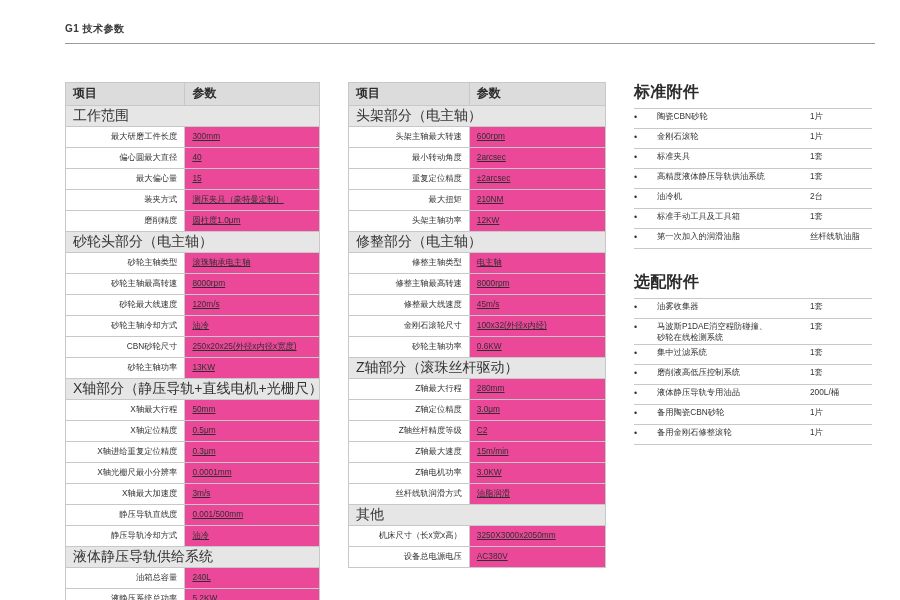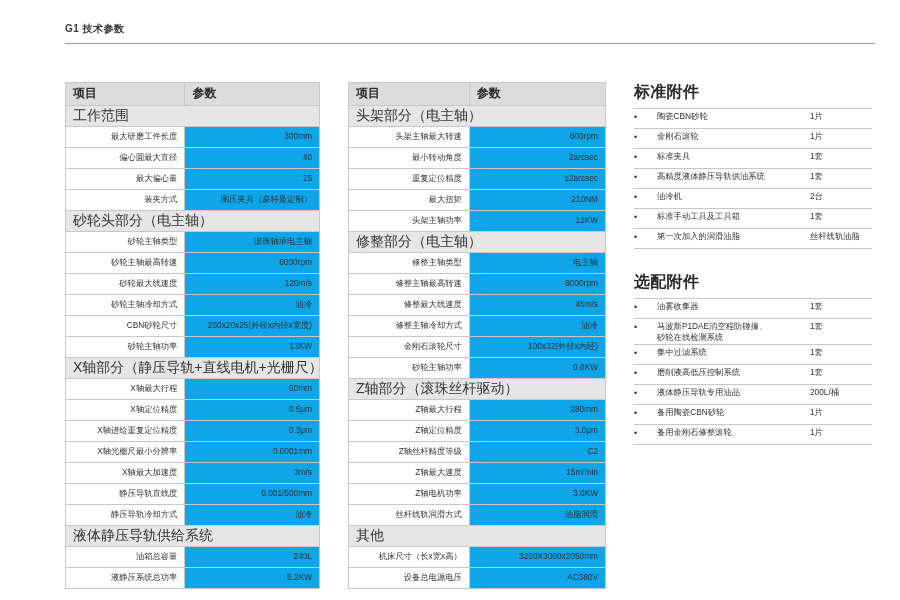--- a/index.html
+++ b/index.html
@@ -81,23 +81,23 @@
     font-size: 14px;
     color: #333333;
   }
 
   tr.row td.k {
     background: #ffffff;
     text-align: right;
     color: #333333;
   }
   tr.row td.v {
-    background: #0ea5e9;
-    text-align: right;
+    background: #ec4899;
     color: #2f2f2f;
+    text-decoration: underline;
   }
 
   
   .acc-title {
     font-size: 16px;
     font-weight: bold;
     color: #2b2b2b;
     margin-bottom: 5px;
     letter-spacing: 0.3px;
   }
@@ -171,20 +171,24 @@
             <td class="v">40</td>
           </tr>
           <tr class="row">
             <td class="k">最大偏心量</td>
             <td class="v">15</td>
           </tr>
           <tr class="row">
             <td class="k">装夹方式</td>
             <td class="v">测压夹具（豪特曼定制）</td>
           </tr>
+          <tr class="row">
+            <td class="k">磨削精度</td>
+            <td class="v">圆柱度1.0μm</td>
+          </tr>
           <tr class="section">
             <td colspan="2">砂轮头部分（电主轴）</td>
           </tr>
           <tr class="row">
             <td class="k">砂轮主轴类型</td>
             <td class="v">滚珠轴承电主轴</td>
           </tr>
           <tr class="row">
             <td class="k">砂轮主轴最高转速</td>
             <td class="v">8000rpm</td>
@@ -294,24 +298,20 @@
           </tr>
           <tr class="row">
             <td class="k">修整主轴最高转速</td>
             <td class="v">8000rpm</td>
           </tr>
           <tr class="row">
             <td class="k">修整最大线速度</td>
             <td class="v">45m/s</td>
           </tr>
           <tr class="row">
-            <td class="k">修整主轴冷却方式</td>
-            <td class="v">油冷</td>
-          </tr>
-          <tr class="row">
             <td class="k">金刚石滚轮尺寸</td>
             <td class="v">100x32(外径x内经)</td>
           </tr>
           <tr class="row">
             <td class="k">砂轮主轴功率</td>
             <td class="v">0.6KW</td>
           </tr>
           <tr class="section">
             <td colspan="2">Z轴部分（滚珠丝杆驱动）</td>
           </tr>

